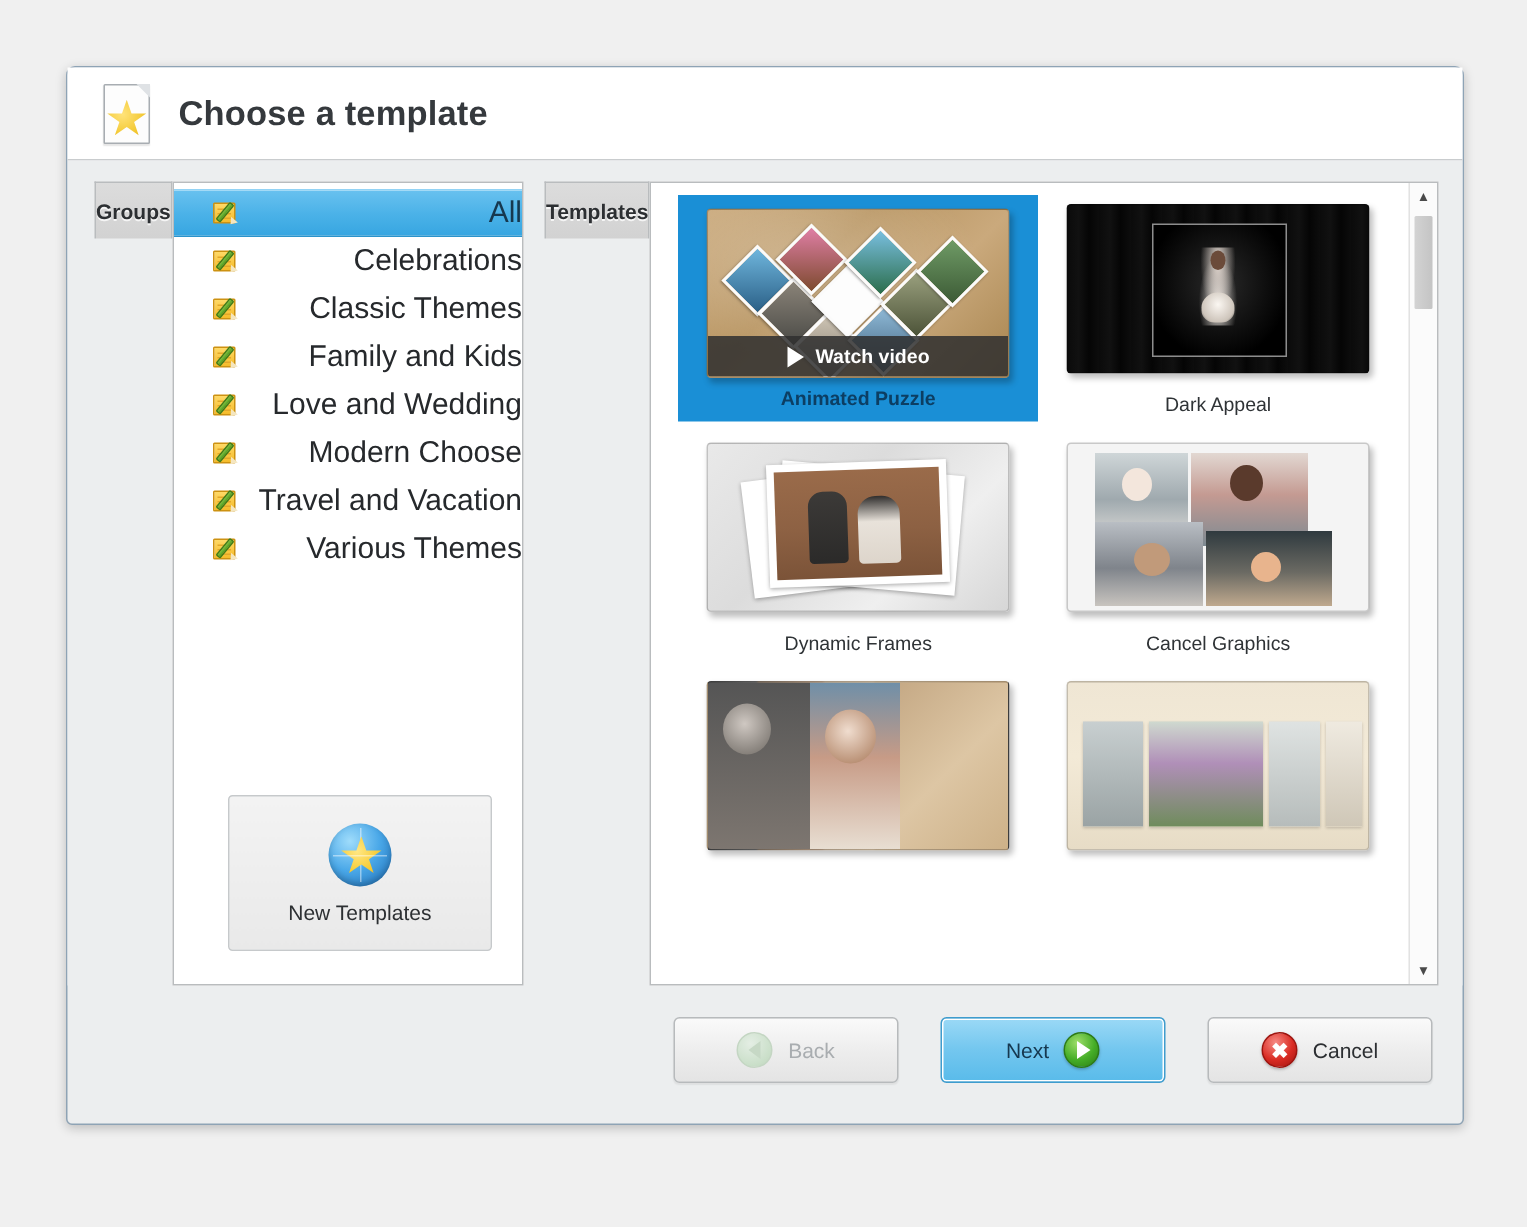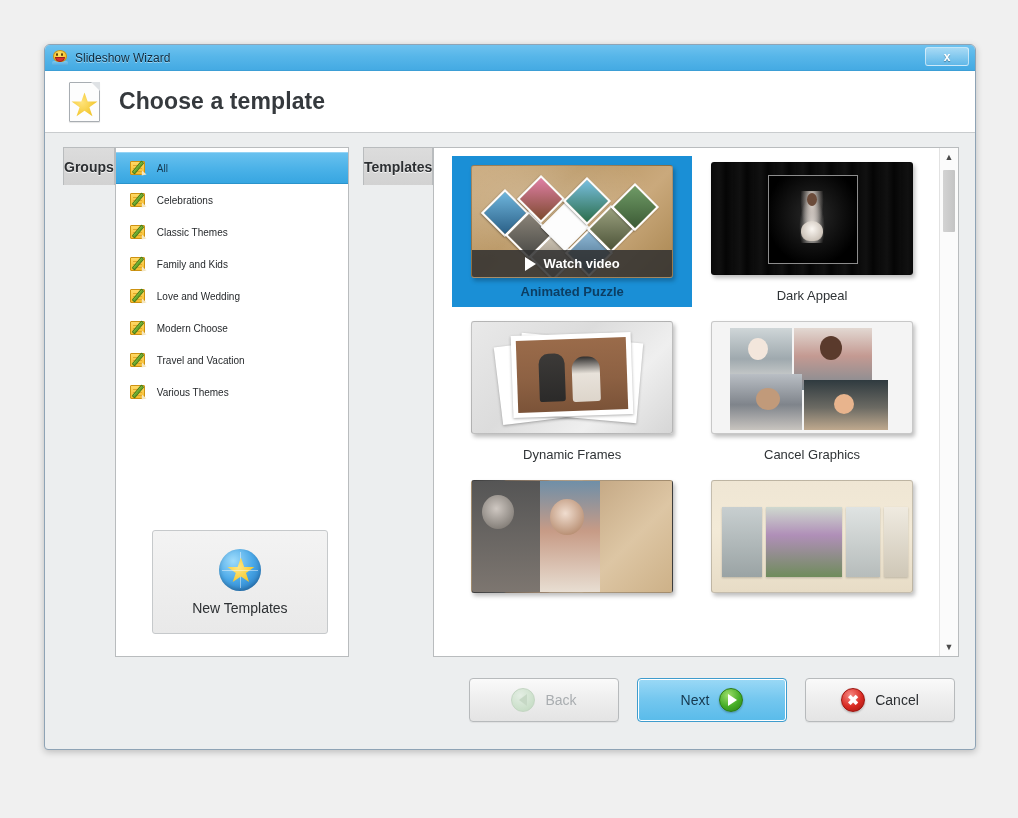--- a/index.html
+++ b/index.html
@@ -135,23 +135,24 @@
     position: relative;
   }
 
   
   .groups { width: 286px; flex: 0 0 286px; }
   .groups .panel-body { display: flex; flex-direction: column; padding-top: 4px; }
   .group-list { padding: 0; }
   .group-item {
     height: 32px;
     display: flex; align-items: center;
-    padding-left: 14px;
-    font-size: 10px; color: #26292c;
+    padding-left: 26px;
+    font-size: 20px; color: #26292c;
     cursor: pointer;
+    justify-content: space-between;
   }
   .group-item.selected {
     background: linear-gradient(to bottom, #68c1ef 0%, #4bb2e8 52%, #37a6e1 100%);
     color: #16384f;
     border-top: 1px solid #93d3f5;
     border-bottom: 1px solid #2b93cb;
   }
   .grp-icon {
     width: 18px; height: 16px; margin-right: 9px; position: relative; flex: 0 0 auto;
   }
@@ -414,21 +415,21 @@
     background: linear-gradient(to right, #d3d3d3, #c4c4c4);
     border-radius: 1px;
     cursor: pointer;
   }
 
   
   .footer {
     height: 92px;
     flex: 0 0 auto;
     display: flex; align-items: center; justify-content: flex-end;
-    gap: 18px;
+    gap: 28px;
     padding: 0 20px 6px 0;
     text-align: right;
   }
   .btn {
     width: 150px; height: 44px;
     border-radius: 4px;
     display: flex; align-items: center; justify-content: center;
     gap: 10px;
     font-size: 14px;
     border: 1px solid #b7babc;
@@ -473,31 +474,20 @@
     box-shadow: 0 1px 2px rgba(0,0,0,0.25);
     color:#fff; font-size: 14px; font-weight: bold;
     line-height: 1;
   }
 </style>
 </head>
 <body>
 
 <div class="window">
 
-  <div class="titlebar">
-    <div class="title-icon">
-      <div class="base"></div>
-      <div class="face"></div>
-      <div class="eye l"></div>
-      <div class="eye r"></div>
-      <div class="mouth"></div>
-    </div>
-    <div class="title-text">Slideshow Wizard</div>
-    <div class="close-btn">x</div>
-  </div>
 
   <div class="header">
     <div class="hdr-icon">
       <div class="page"></div>
       <div class="fold"></div>
       <div class="star"></div>
     </div>
     <div class="header-title">Choose a template</div>
   </div>
 

